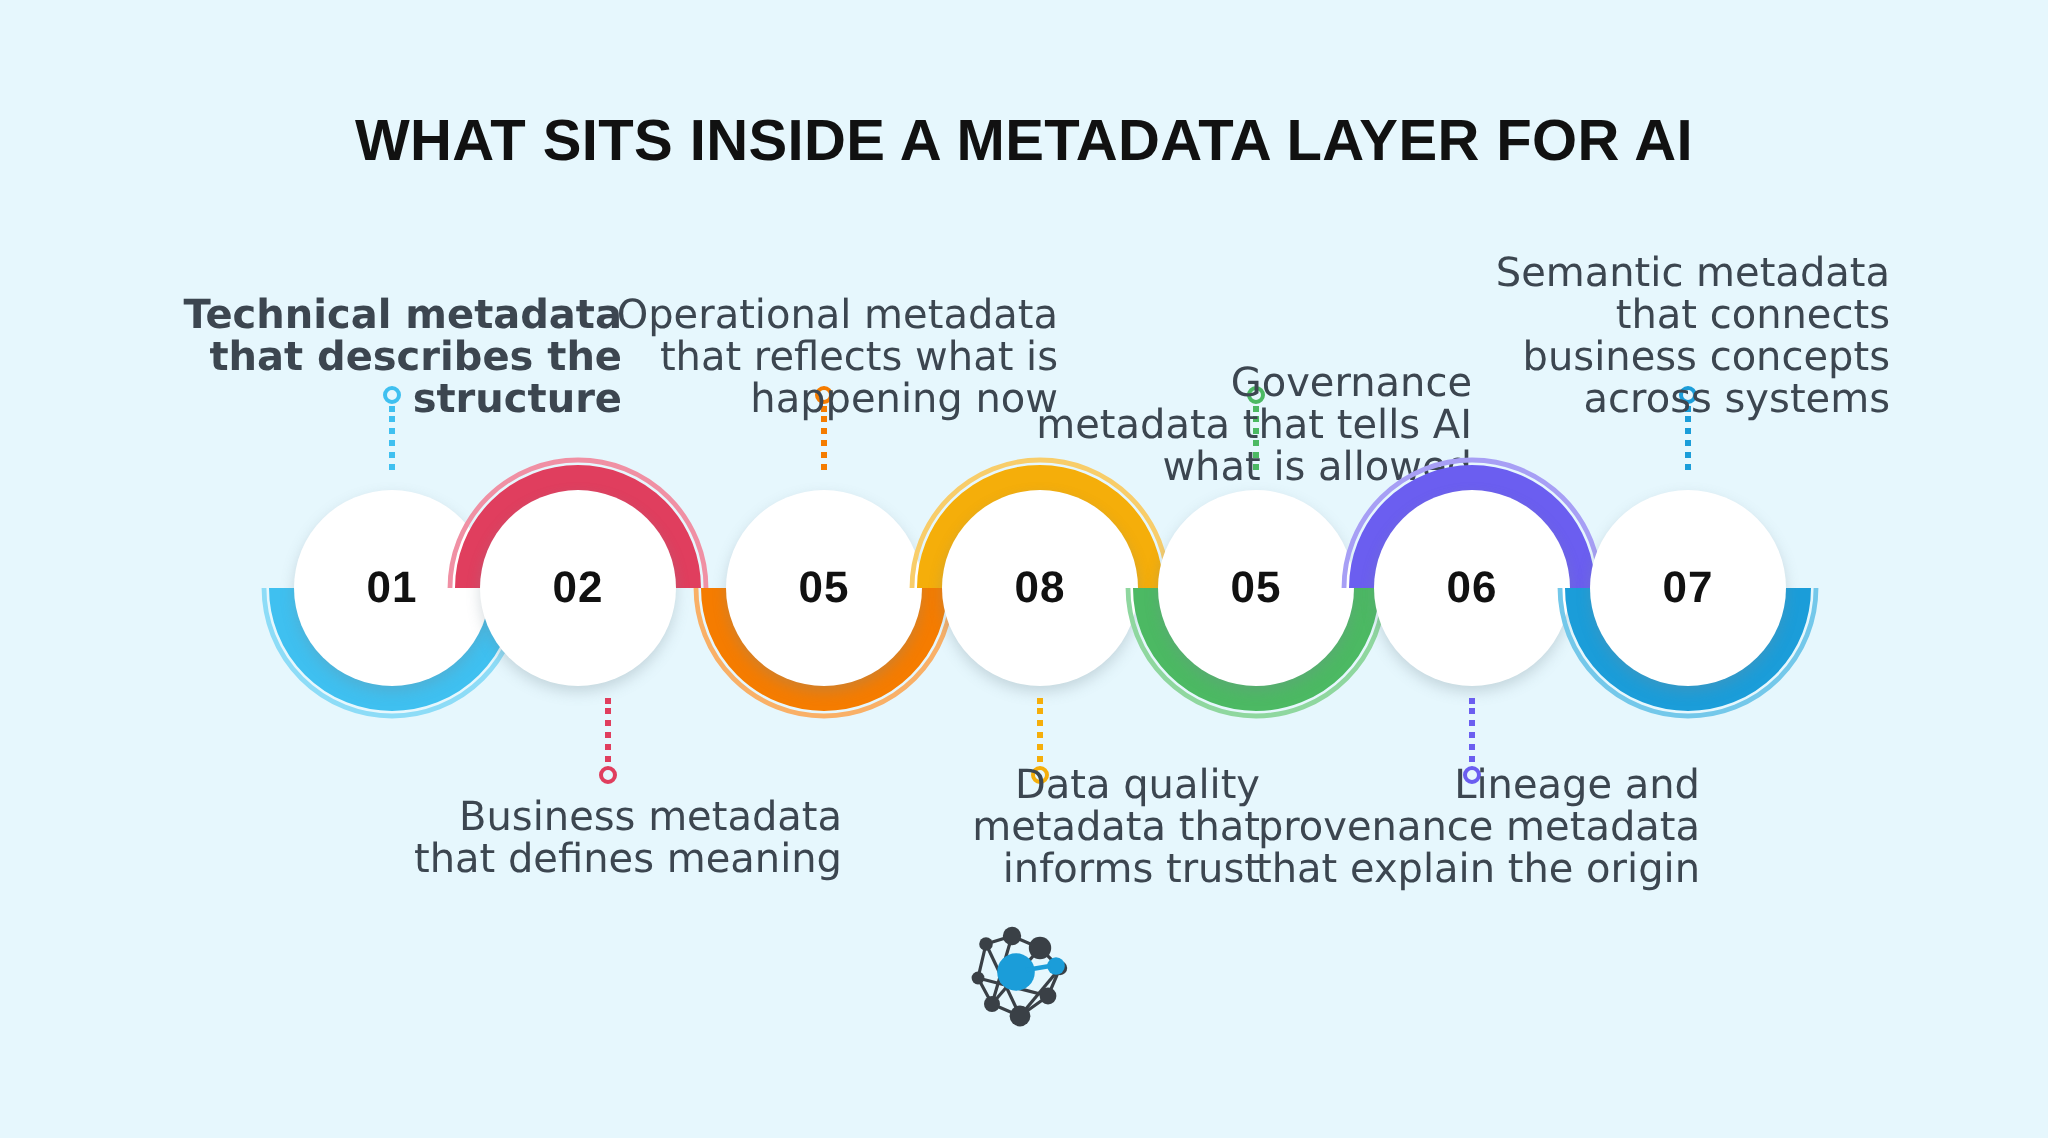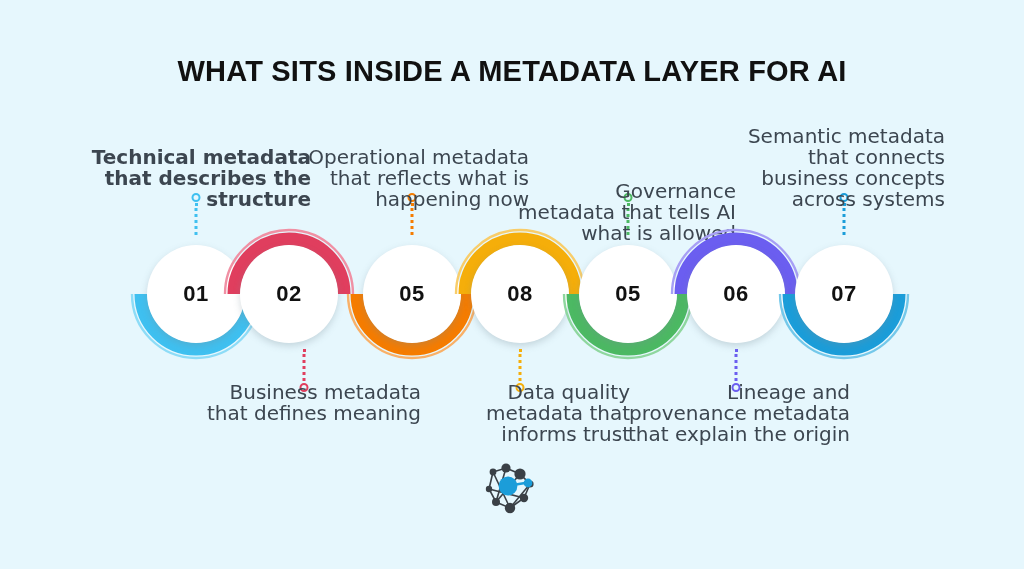--- a/index.html
+++ b/index.html
@@ -133,21 +133,21 @@
           <path d="M 7 71 A 64 64 0 0 1 135 71" stroke="#f090a4" stroke-width="2.4" fill="none"></path>
           <path d="M 16 71 A 55 55 0 0 1 126 71" stroke="#e03e5e" stroke-width="13" fill="none" stroke-linecap="butt"></path>
         </svg>
         <div class="disc"></div>
         <div class="num">02</div>
       </div>
       <div class="connector" style="left: 294px; width: 20px; top: 345px; height: 56px;">
         <div class="conn-line" style="border-left: 3px dotted rgb(224, 62, 94); width: 0px; top: 4px; height: 32px;"></div>
         <div class="conn-ring" style="border-color: rgb(224, 62, 94); top: 38px;"></div>
       </div>
-      <div class="label down" style="left: 191px; width: 230px; top: 382px;">Business metadata that defines meaning</div>
+      <div class="label down" style="left: 191px; width: 230px; top: 398px;">Business metadata that defines meaning</div>
       <div class="node" style="left: 363px; top: 245px;">
         <svg viewBox="0 0 142 142">
           <path d="M 7 71 A 64 64 0 0 0 135 71" stroke="#f9b067" stroke-width="2.4" fill="none"></path>
           <path d="M 16 71 A 55 55 0 0 0 126 71" stroke="#f57c00" stroke-width="13" fill="none" stroke-linecap="butt"></path>
         </svg>
         <div class="disc"></div>
         <div class="num">05</div>
       </div>
       <div class="connector" style="left: 402px; width: 20px; top: 193px; height: 52px;">
         <div class="conn-line" style="border-left: 3px dotted rgb(245, 124, 0); width: 0px; top: 10px; height: 32px;"></div>

